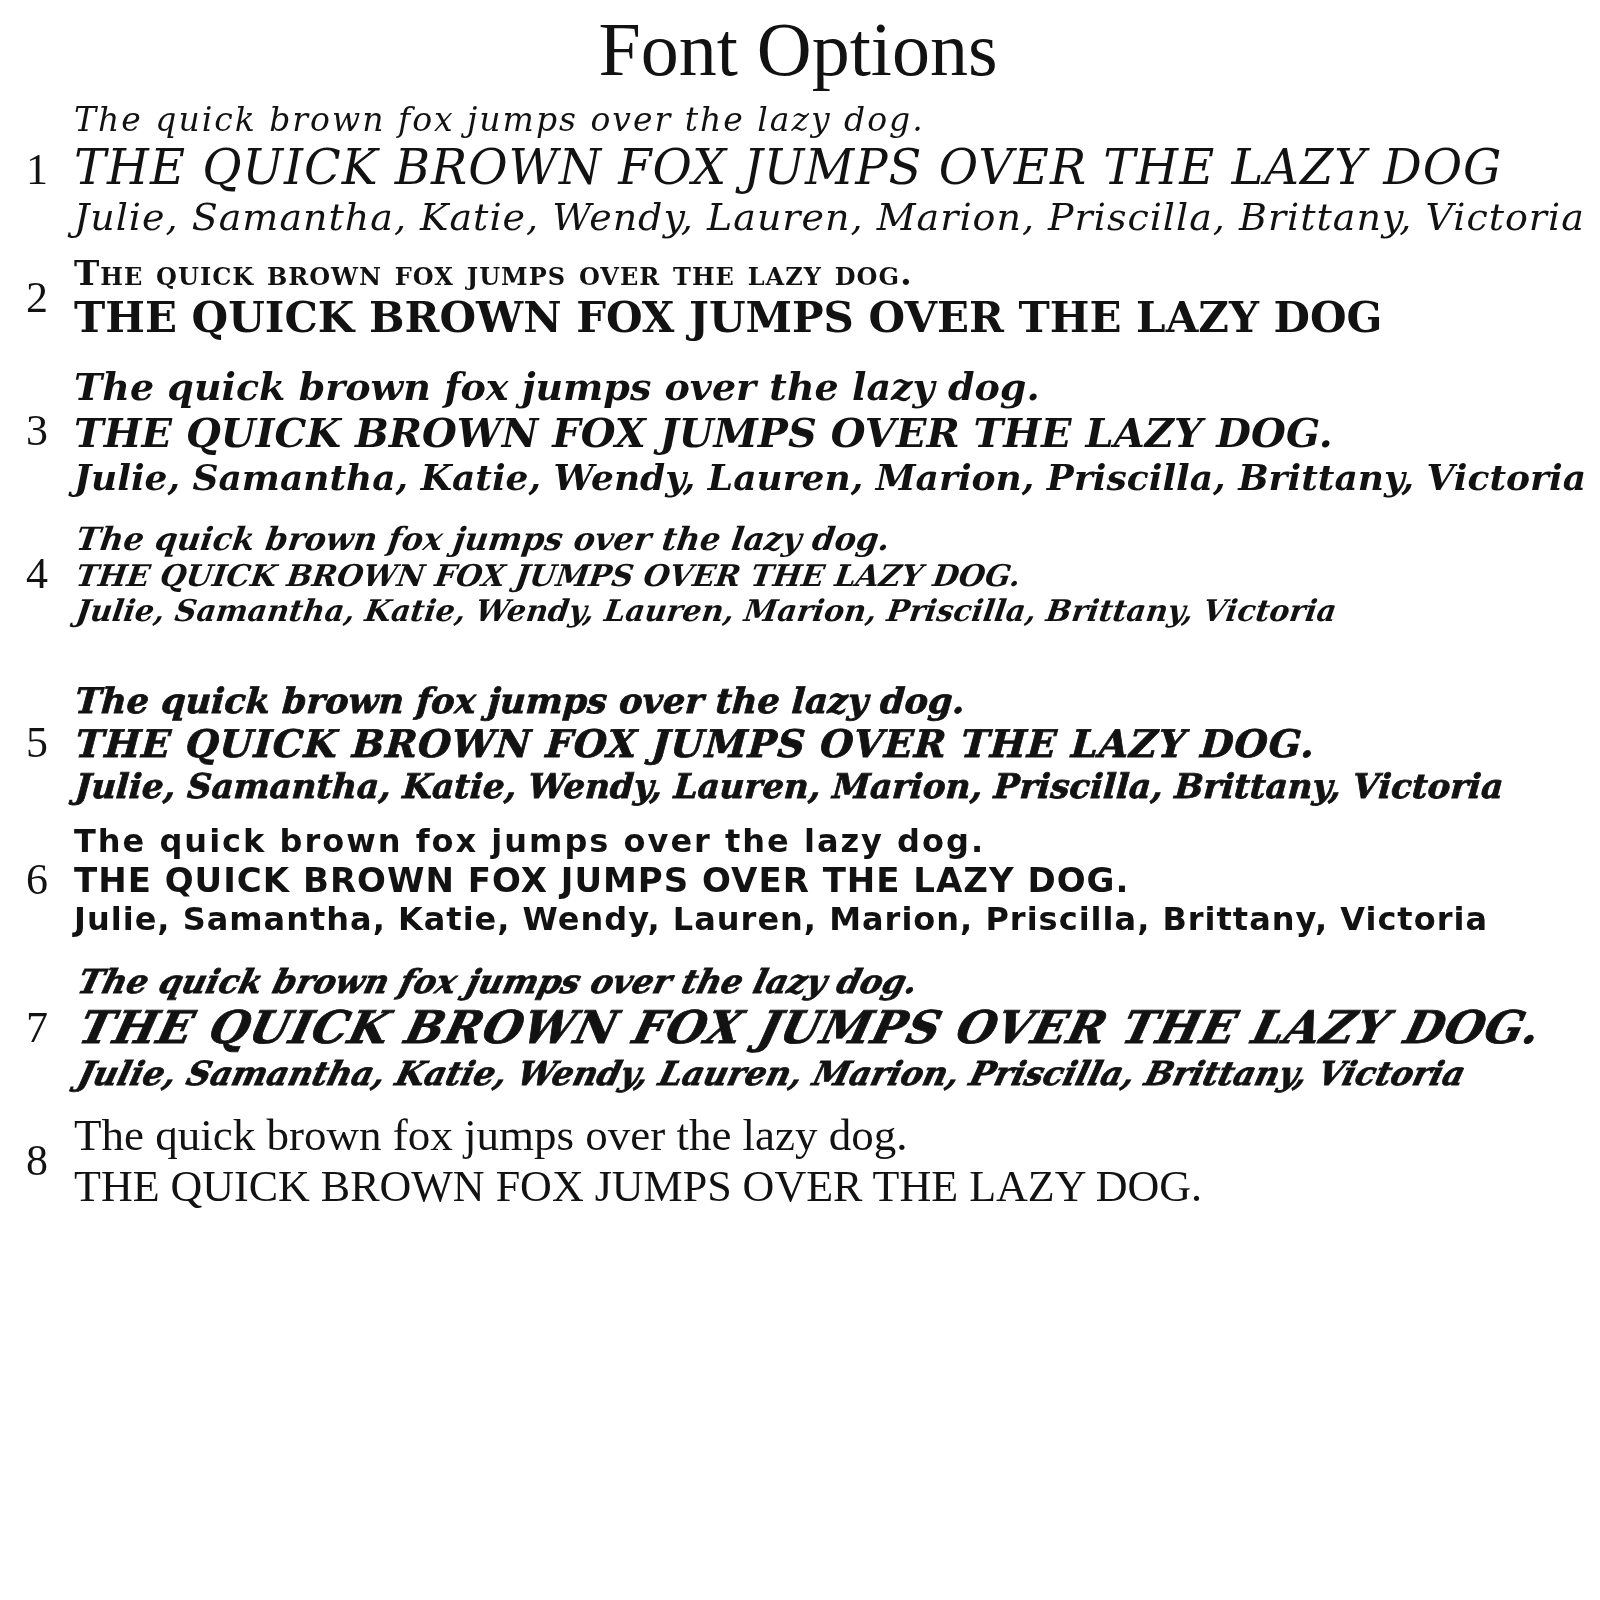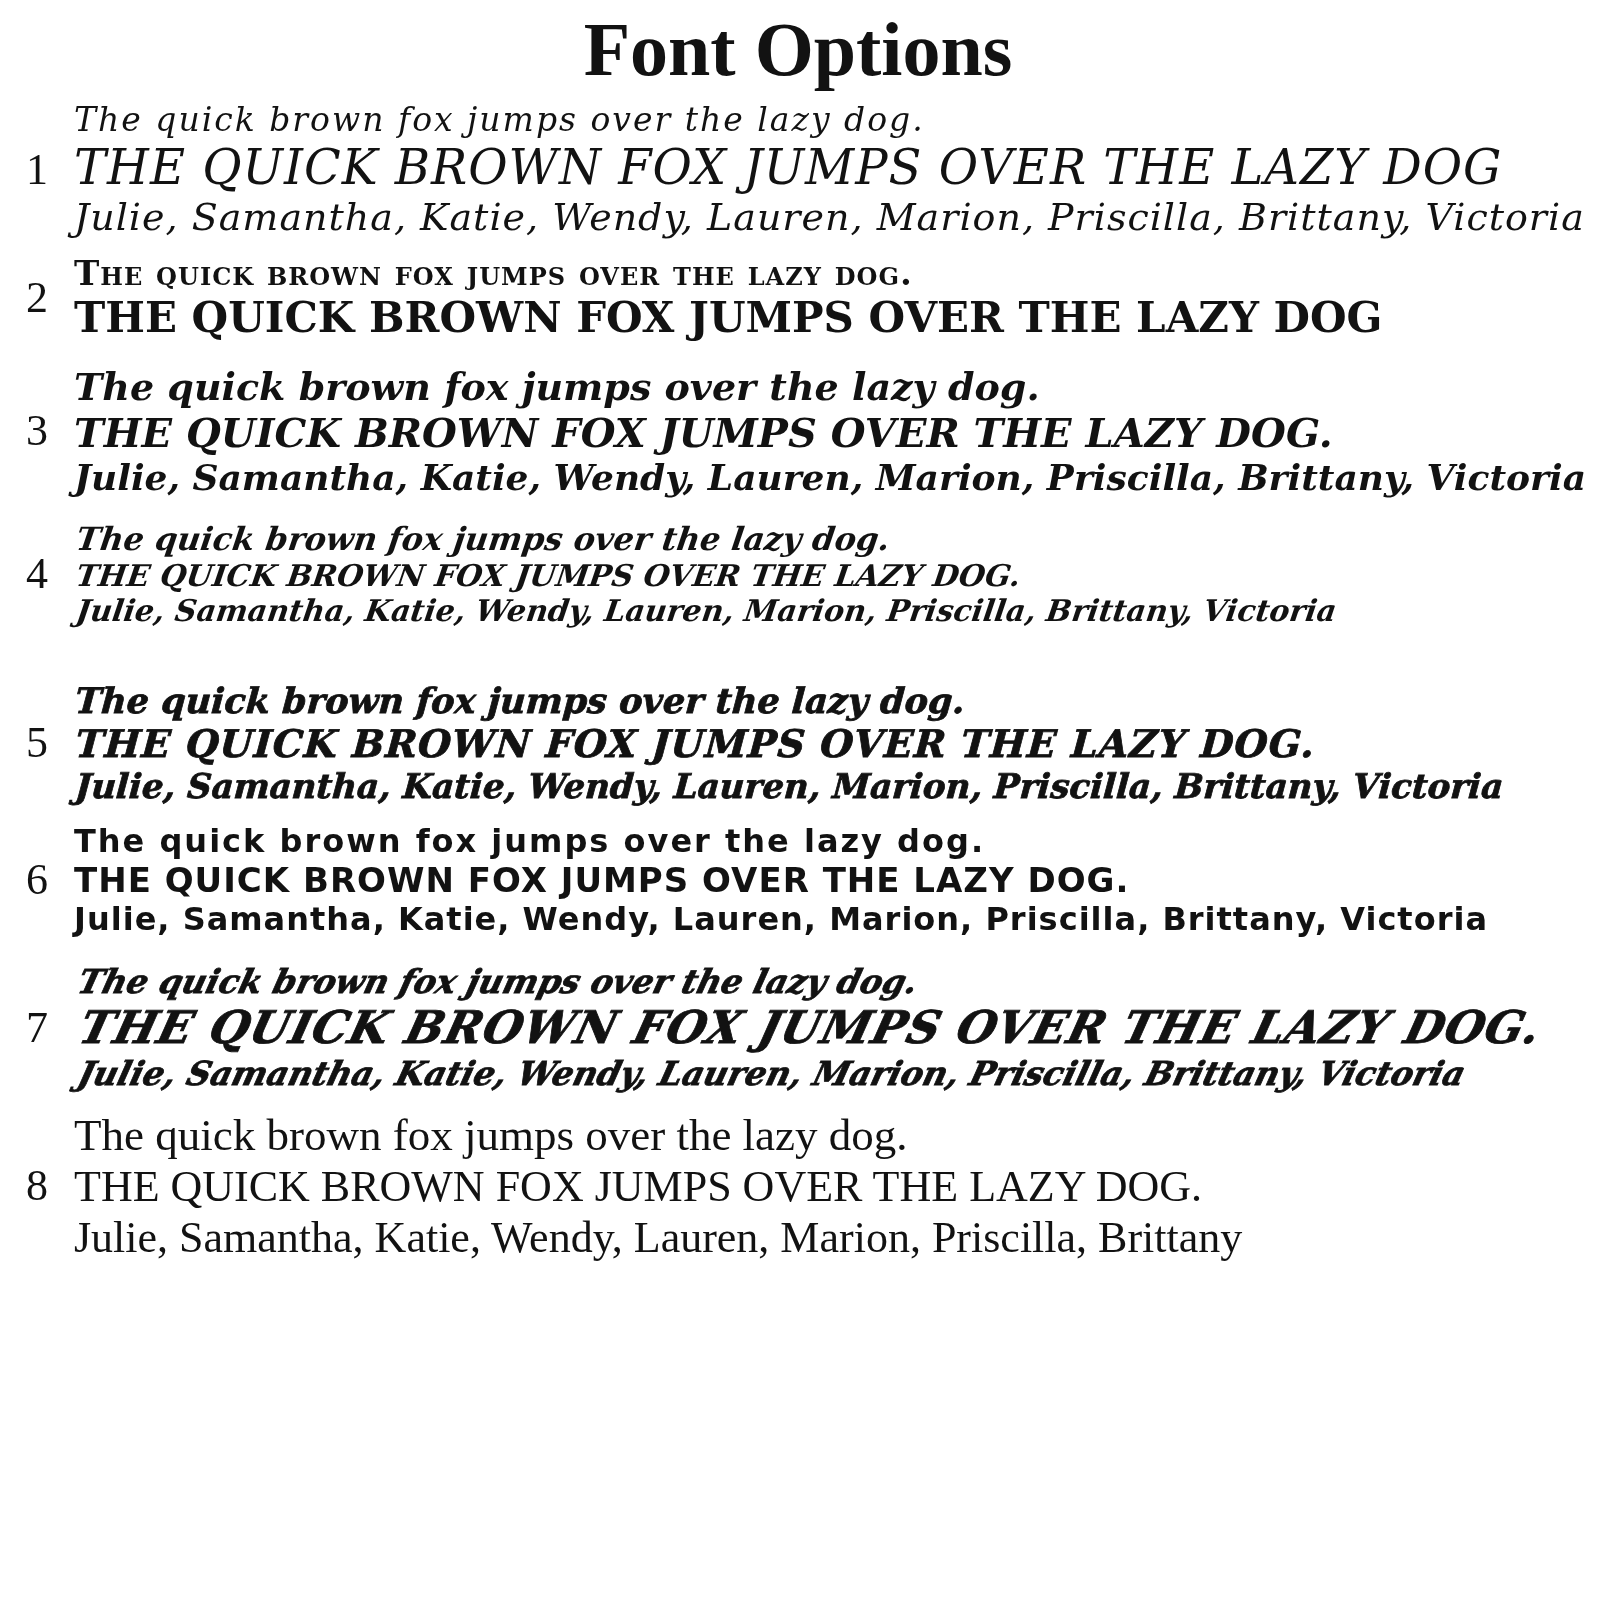--- a/index.html
+++ b/index.html
@@ -9,21 +9,21 @@
     background: #ffffff;
     color: #121212;
     overflow: hidden;
     font-family: "Liberation Serif", serif;
   }
   .page { padding: 10px 26px 0 22px; }
 
   .title {
     text-align: center;
     font-family: "Liberation Serif", serif;
-    font-weight: 700;
+    font-weight: 400;
     font-size: 76px;
     line-height: 1.05;
     margin: 0 0 10px 0;
   }
 
   .section { display: flex; align-items: center; }
   .num {
     flex: 0 0 52px;
     font-family: "Liberation Serif", serif;
     font-size: 44px;
@@ -150,17 +150,16 @@
       <div class="line l2">THE QUICK BROWN FOX JUMPS OVER THE LAZY DOG.</div>
       <div class="line l3">Julie, Samantha, Katie, Wendy, Lauren, Marion, Priscilla, Brittany, Victoria</div>
     </div>
   </div>
 
   <div class="section f8">
     <div class="num">8</div>
     <div class="lines">
       <div class="line l1">The quick brown fox jumps over the lazy dog.</div>
       <div class="line l2">THE QUICK BROWN FOX JUMPS OVER THE LAZY DOG.</div>
-      <div class="line l3">Julie, Samantha, Katie, Wendy, Lauren, Marion, Priscilla, Brittany</div>
     </div>
   </div>
 
 </div>
 
 </body></html>

